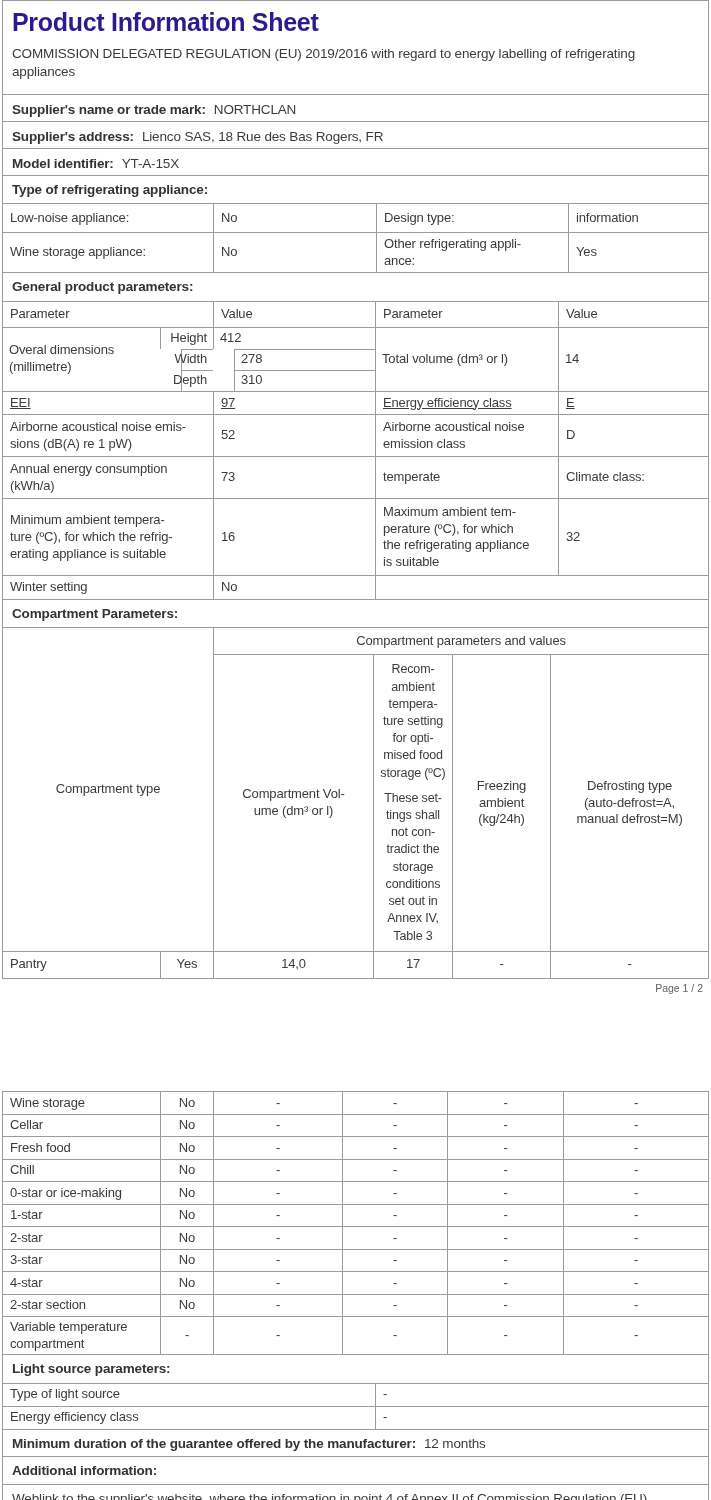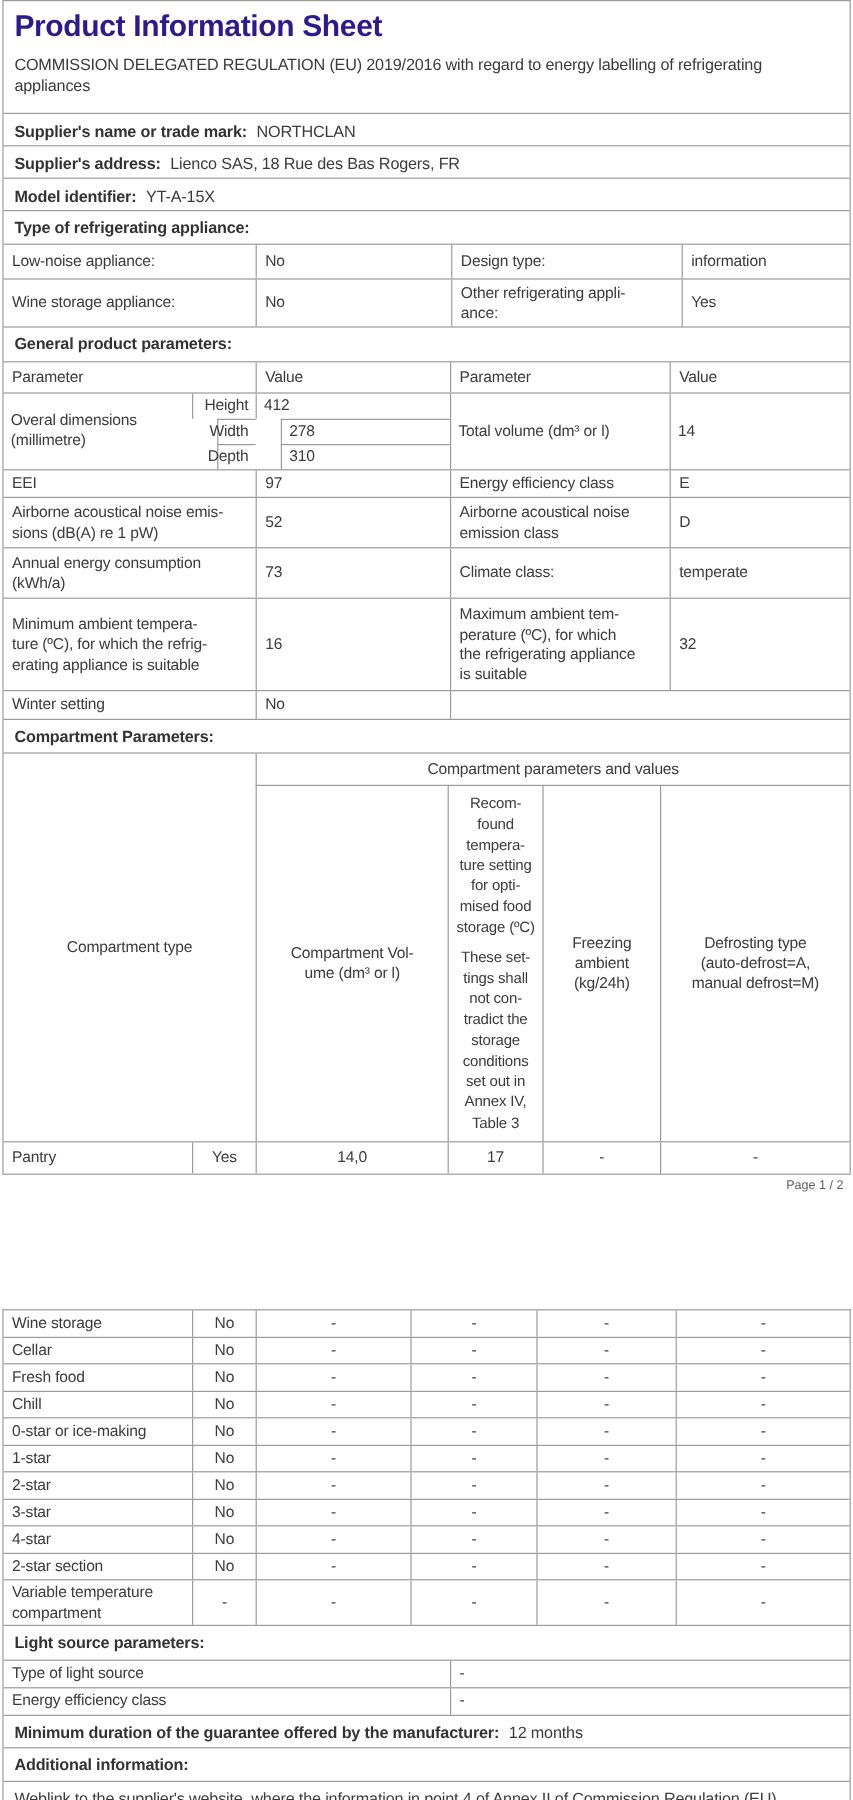--- a/index.html
+++ b/index.html
@@ -33,21 +33,21 @@
   .bt { border-top: 1px solid var(--bc); margin-left: 21px; }
   .ctr { justify-content: center; text-align: center; }
   .rgt { justify-content: flex-end; text-align: right; }
 
   
   .t4 { display: grid; grid-template-columns: 210px 163px 192px 1fr; font-size: 13px; }
   .tg { display: grid; grid-template-columns: 210px 162px 183px 1fr; font-size: 13px; }
   .hmin28 > .c { min-height: 28px; }
   .hmin37 > .c { min-height: 37px; }
   .hmin25 > .c { min-height: 25px; }
-  .hmin22 > .c { min-height: 22px; }
+  .hmin22 > .c { min-height: 22px; text-decoration: underline; }
   .hmin41 > .c { min-height: 41px; }
   .hmin76 > .c { min-height: 76px; }
   .hmin23 > .c { min-height: 23px; }
 
   
   .dims { display: grid; grid-template-columns: 157px 53px 162px 183px 1fr; font-size: 13px; }
   .dims .c { padding: 1px 6px; min-height: 21px; }
   .dims .span3 { grid-row: 1 / 4; }
   .dims .col4 { grid-column: 4; }
   .dims .col5 { grid-column: 5; }
@@ -150,22 +150,22 @@
 sions (dB(A) re 1 pW)</span>
       <span class="c bl">52</span>
       <span class="c bl">Airborne acoustical noise
 emission class</span>
       <span class="c bl">D</span>
     </div>
     <div class="row tg hmin41">
       <span class="c">Annual energy consumption
 (kWh/a)</span>
       <span class="c bl">73</span>
+      <span class="c bl">temperate</span>
       <span class="c bl">Climate class:</span>
-      <span class="c bl">temperate</span>
     </div>
     <div class="row tg hmin76">
       <span class="c">Minimum ambient tempera-
 ture (ºC), for which the refrig-
 erating appliance is suitable</span>
       <span class="c bl">16</span>
       <span class="c bl">Maximum ambient tem-
 perature (ºC), for which
 the refrigerating appliance
 is suitable</span>
@@ -180,21 +180,21 @@
 
     <div class="row sechdr">Compartment Parameters:</div>
 
     <div class="row comphdr">
       <div class="ct">Compartment type</div>
       <div class="cg bl">Compartment parameters and values</div>
       <div class="ch bl">Compartment Vol-
 ume (dm³ or l)</div>
       <div class="ch bl tempcol">
         <div>Recom-
-found
+ambient
 tempera-
 ture setting
 for opti-
 mised food
 storage (ºC)</div>
         <div class="mt">These set-
 tings shall
 not con-
 tradict the
 storage

